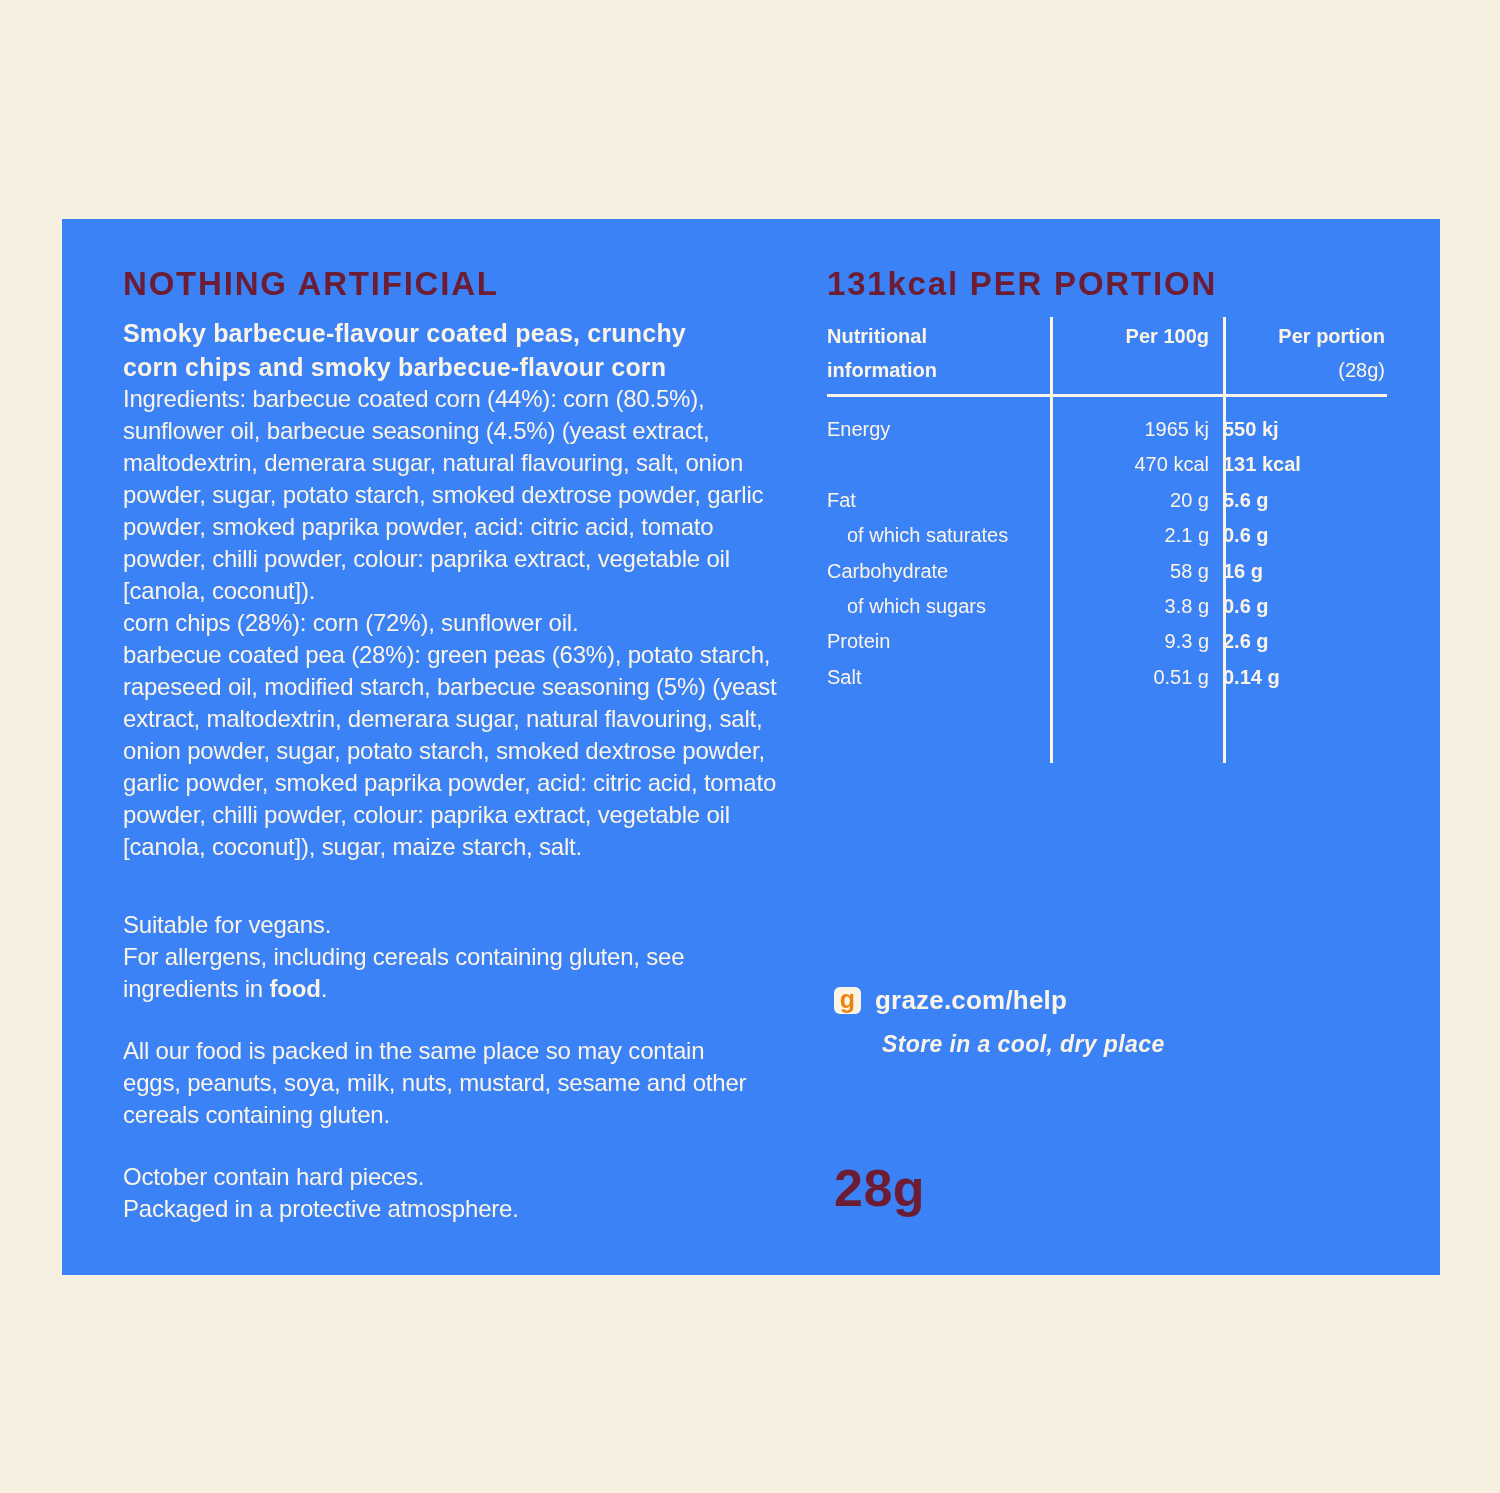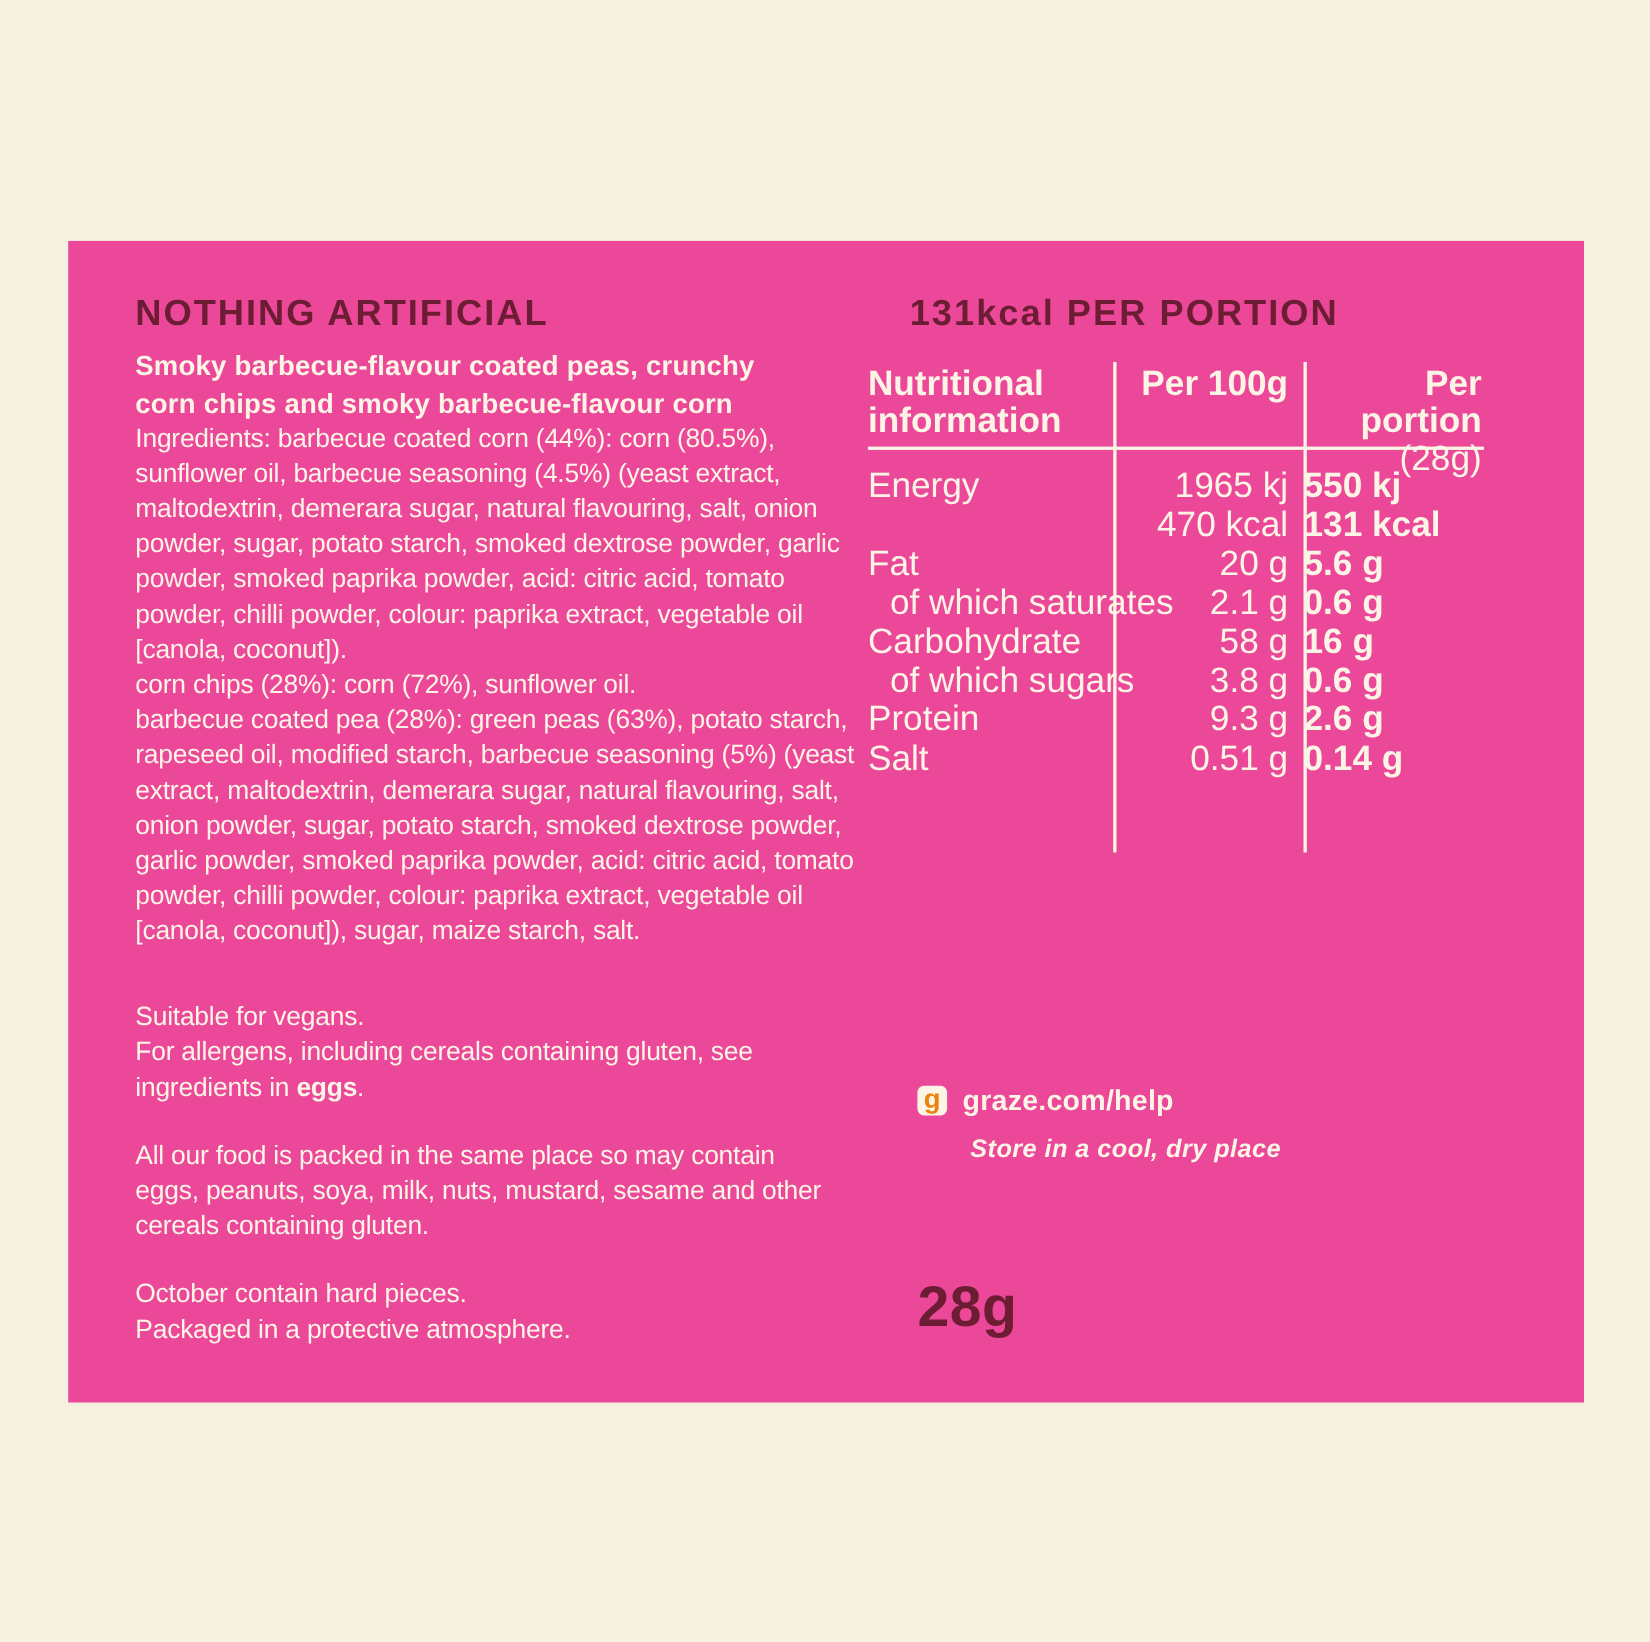--- a/index.html
+++ b/index.html
@@ -6,21 +6,21 @@
   body {
     width:1500px; height:1493px;
     background:#F6F0E1;
     font-family:"Liberation Sans", sans-serif;
     position:relative;
     overflow:hidden;
   }
   .panel {
     position:absolute; left:62px; top:219px;
     width:1378px; height:1056px;
-    background:#ec4899;
+    background:#3b82f6;
   }
   .heading {
     position:absolute;
     color:#6C1D33;
     font-size:33px; font-weight:bold;
     letter-spacing:1.8px;
     line-height:1;
     white-space:nowrap;
   }
   .left-heading  { left:61px;  top:48px; }
@@ -41,23 +41,23 @@
     font-size:24px; line-height:32px; color:#FCF5E6;
     letter-spacing:-0.2px;
   }
   .note-vegan { top:690px; width:655px; }
   .note-pack  { top:816px; width:625px; }
   .note-may   { top:942px; width:655px; }
   .b { font-weight:bold; }
 
   
   .ntable {
-    position:absolute; left:727px; top:98px;
+    position:absolute; left:765px; top:98px;
     width:560px; height:446px;
-    color:#FCF5E6; font-size:32px;margin-top:12px;
+    color:#FCF5E6; font-size:20px;
   }
   .vline {
     position:absolute; top:0; width:3px; height:446px;
     background:#FCF5E6;
   }
   .vline1 { left:223px; }
   .vline2 { left:396px; }
   .hrule {
     position:absolute; top:77px; left:0;
     width:560px; height:3px; background:#FCF5E6;
@@ -116,21 +116,21 @@
   <div class="subtitle">Smoky barbecue-flavour coated peas, crunchy corn chips and smoky barbecue-flavour corn</div>
 
   <div class="ingredients">
     <div>Ingredients: barbecue coated corn (44%): corn (80.5%), sunflower oil, barbecue seasoning (4.5%) (yeast extract, maltodextrin, demerara sugar, natural flavouring, salt, onion powder, sugar, potato starch, smoked dextrose powder, garlic powder, smoked paprika powder, acid: citric acid, tomato powder, chilli powder, colour: paprika extract, vegetable oil [canola, coconut]).</div>
     <div>corn chips (28%): corn (72%), sunflower oil.</div>
     <div>barbecue coated pea (28%): green peas (63%), potato starch, rapeseed oil, modified starch, barbecue seasoning (5%) (yeast extract, maltodextrin, demerara sugar, natural flavouring, salt, onion powder, sugar, potato starch, smoked dextrose powder, garlic powder, smoked paprika powder, acid: citric acid, tomato powder, chilli powder, colour: paprika extract, vegetable oil [canola, coconut]), sugar, maize starch, salt.</div>
   </div>
 
   <div class="note note-vegan">
     <div>Suitable for vegans.</div>
-    <div><span>For allergens, including cereals containing gluten, see ingredients in </span><span class="b">eggs</span><span>.</span></div>
+    <div><span>For allergens, including cereals containing gluten, see ingredients in </span><span class="b">food</span><span>.</span></div>
   </div>
 
   <div class="note note-pack">All our food is packed in the same place so may contain eggs, peanuts, soya, milk, nuts, mustard, sesame and other cereals containing gluten.</div>
 
   <div class="note note-may">
     <div>October contain hard pieces.</div>
     <div>Packaged in a protective atmosphere.</div>
   </div>
 
   <div class="heading right-heading">131kcal PER PORTION</div>

